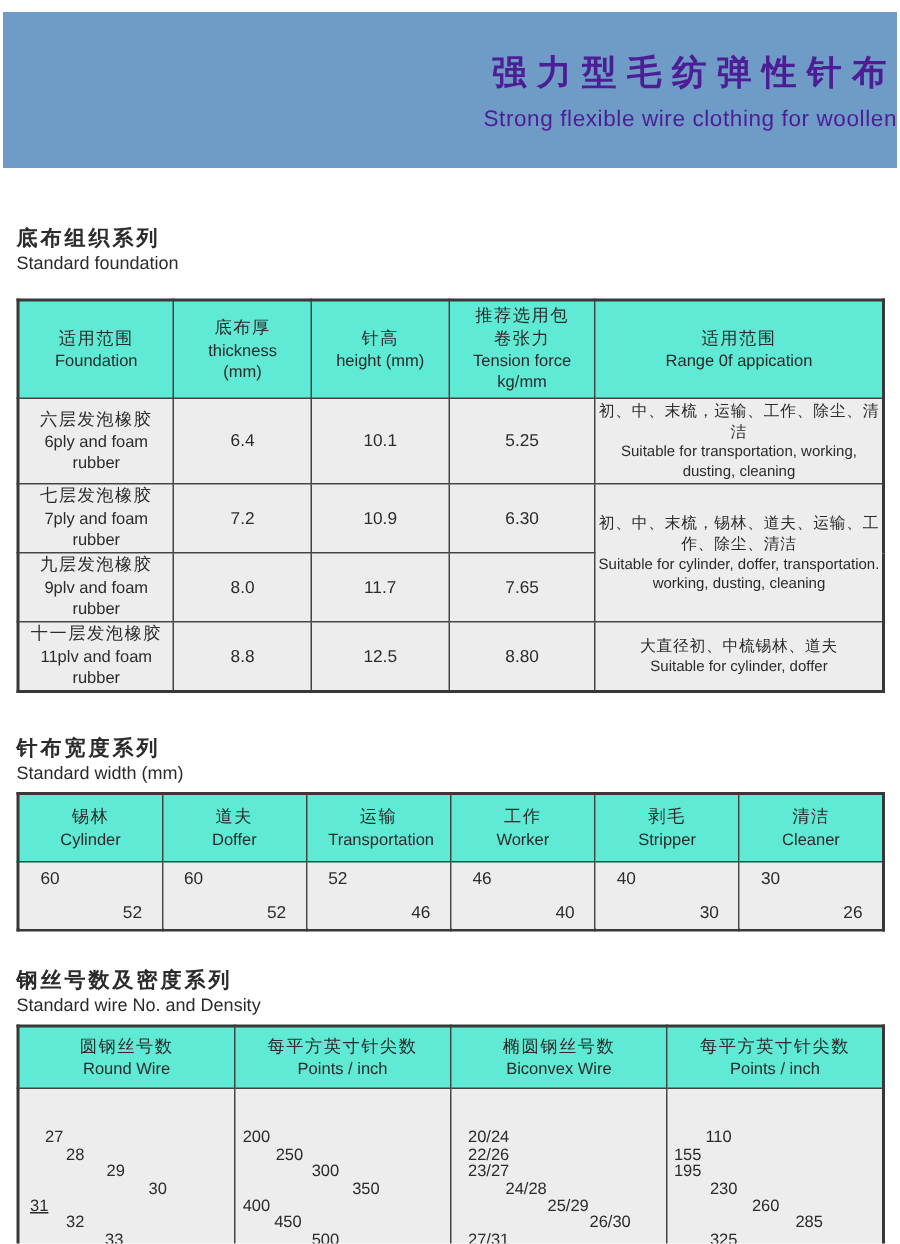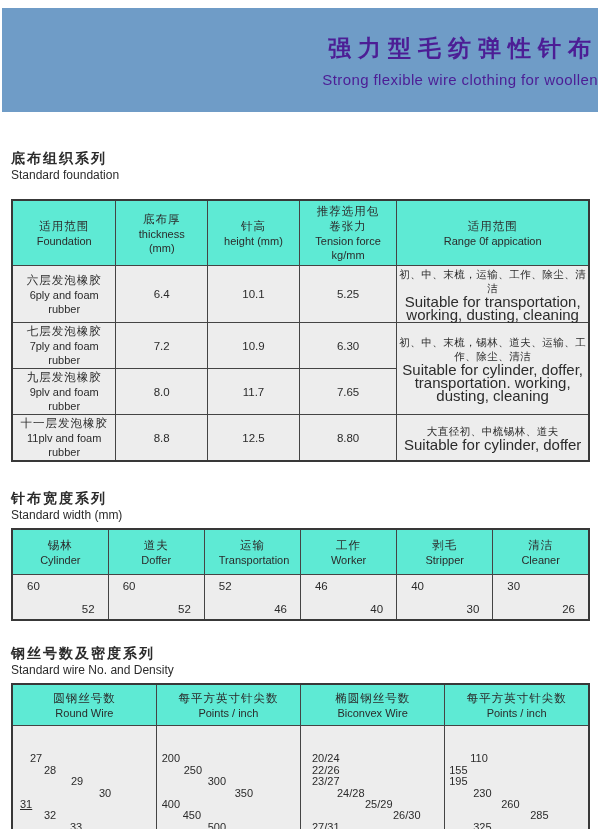--- a/index.html
+++ b/index.html
@@ -28,21 +28,21 @@
   th,td{border:1px solid #444444;}
   th{background:#5eead4;font-weight:normal;padding:3px 14px;}
   td{background:#ededed;text-align:center;}
   .zh{font-size:11.5px;line-height:15px;letter-spacing:1px;}
   .en{font-size:11px;line-height:14px;letter-spacing:0;}
   .num{font-size:11.5px;}
 
   
   #foundation-table tr.hdr th{height:36px;}
   .app-cell .zh{font-size:10.5px;line-height:14px;letter-spacing:.5px;}
-  .app-cell .en{font-size:15px;line-height:13px;}
+  .app-cell .en{font-size:10px;line-height:13px;}
 
   
   #width-table{margin-top:4px;}
   #width-table th{height:38px;}
   #width-table td{height:42px;position:relative;background:#ededed;}
   #width-table .wmax{position:absolute;top:5px;left:14px;font-size:11.5px;}
   #width-table .wmin{position:absolute;bottom:4px;right:13px;font-size:11.5px;}
 
   
   #wire-table{margin-top:4px;}

